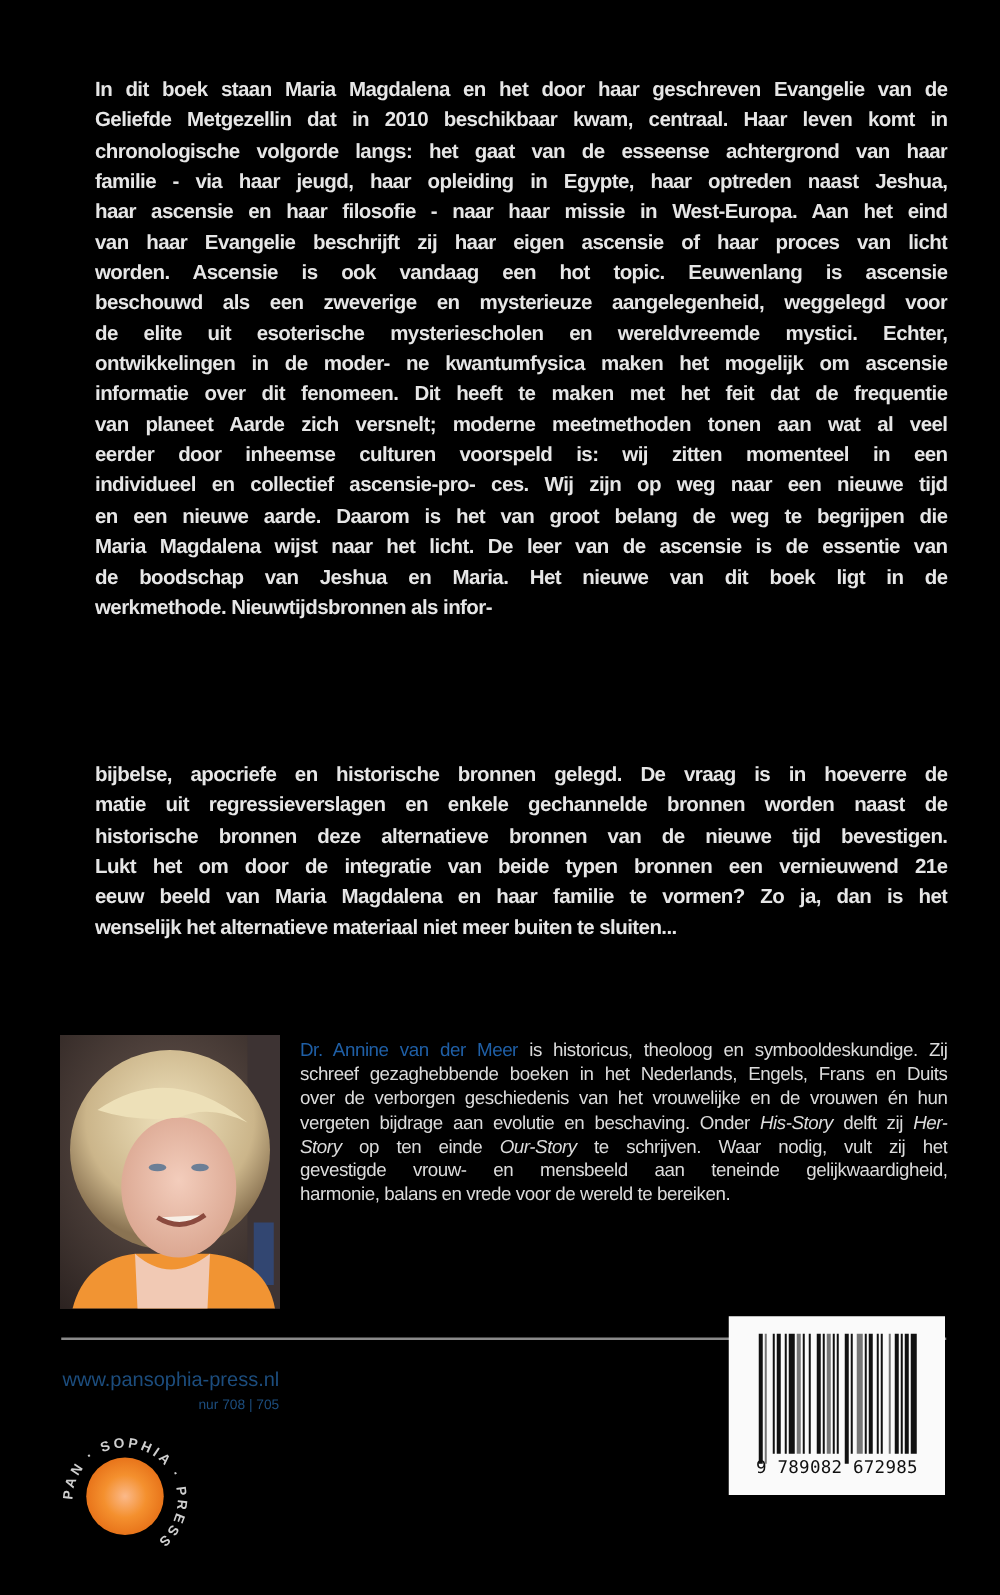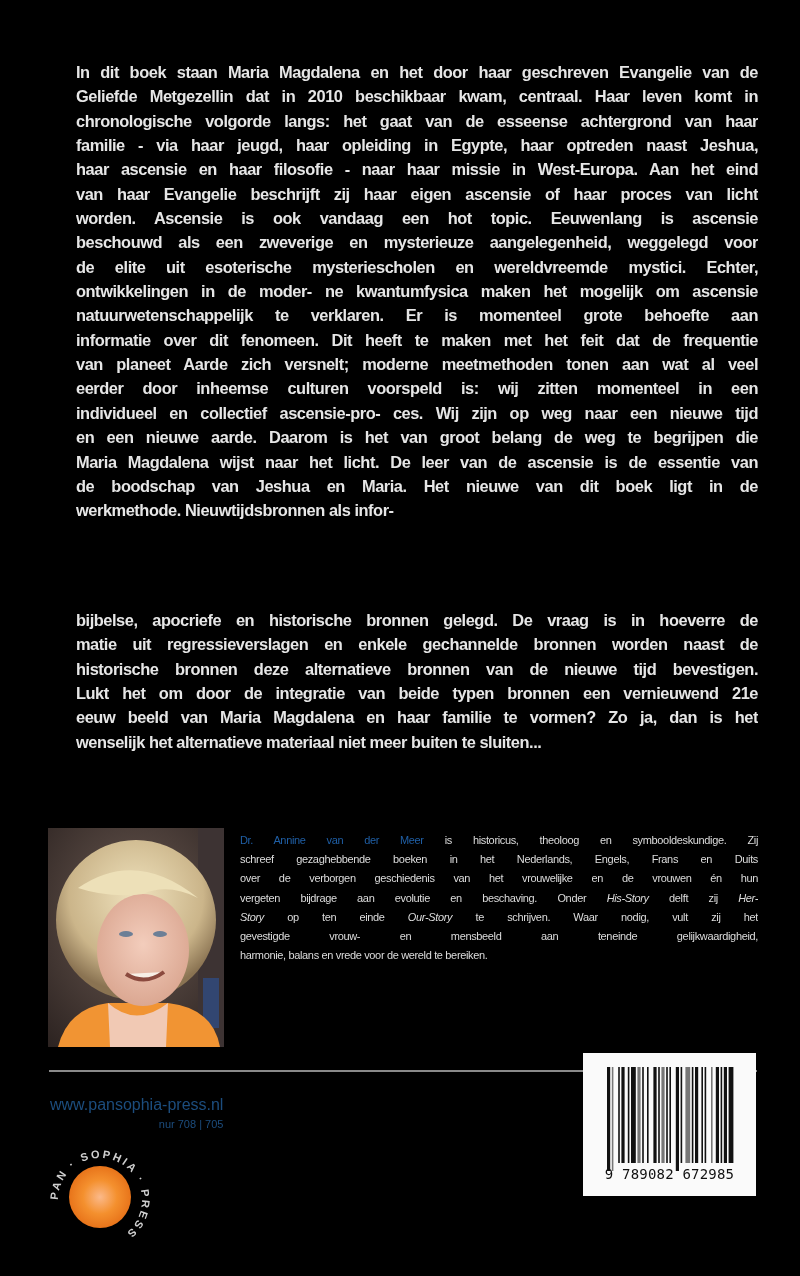--- a/index.html
+++ b/index.html
@@ -51,21 +51,21 @@
   }
   .photo svg { display: block; }
 
   .bio {
     position: absolute;
     left: 240px;
     top: 831px;
     width: 518px;
     color: #dcdcdc;
     font-family: "Liberation Sans", sans-serif;
-    font-size: 11px;
+    font-size: 15px;
     letter-spacing: -0.35px;
   }
   .bio .line {
     height: 19.2px;
     line-height: 19.2px;
     white-space: nowrap;
     text-align: justify;
     text-align-last: justify;
     overflow: hidden;
   }
@@ -139,21 +139,20 @@
       <div class="line">In dit boek staan Maria Magdalena en het door haar geschreven Evangelie van de</div>
       <div class="line">Geliefde Metgezellin dat in 2010 beschikbaar kwam, centraal. Haar leven komt in</div>
       <div class="line">chronologische volgorde langs: het gaat van de esseense achtergrond van haar</div>
       <div class="line">familie - via haar jeugd, haar opleiding in Egypte, haar optreden naast Jeshua,</div>
       <div class="line">haar ascensie en haar filosofie - naar haar missie in West-Europa. Aan het eind</div>
       <div class="line">van haar Evangelie beschrijft zij haar eigen ascensie of haar proces van licht</div>
       <div class="line">worden. Ascensie is ook vandaag een hot topic. Eeuwenlang is ascensie</div>
       <div class="line">beschouwd als een zweverige en mysterieuze aangelegenheid, weggelegd voor</div>
       <div class="line">de elite uit esoterische mysteriescholen en wereldvreemde mystici. Echter,</div>
       <div class="line">ontwikkelingen in de moder- ne kwantumfysica maken het mogelijk om ascensie</div>
-      <div class="line">natuurwetenschappelijk te verklaren. Er is momenteel grote behoefte aan</div>
       <div class="line">informatie over dit fenomeen. Dit heeft te maken met het feit dat de frequentie</div>
       <div class="line">van planeet Aarde zich versnelt; moderne meetmethoden tonen aan wat al veel</div>
       <div class="line">eerder door inheemse culturen voorspeld is: wij zitten momenteel in een</div>
       <div class="line">individueel en collectief ascensie-pro- ces. Wij zijn op weg naar een nieuwe tijd</div>
       <div class="line">en een nieuwe aarde. Daarom is het van groot belang de weg te begrijpen die</div>
       <div class="line">Maria Magdalena wijst naar het licht. De leer van de ascensie is de essentie van</div>
       <div class="line">de boodschap van Jeshua en Maria. Het nieuwe van dit boek ligt in de</div>
       <div class="line last">werkmethode. Nieuwtijdsbronnen als infor-</div>
     </div>
   <div id="para2" class="blurb">

